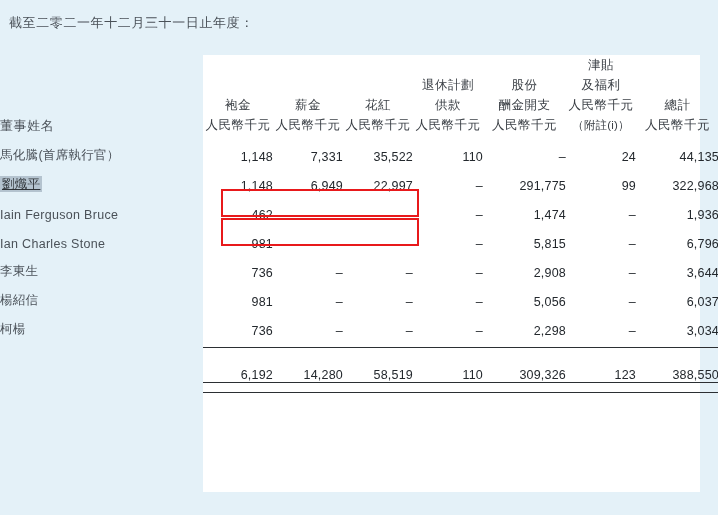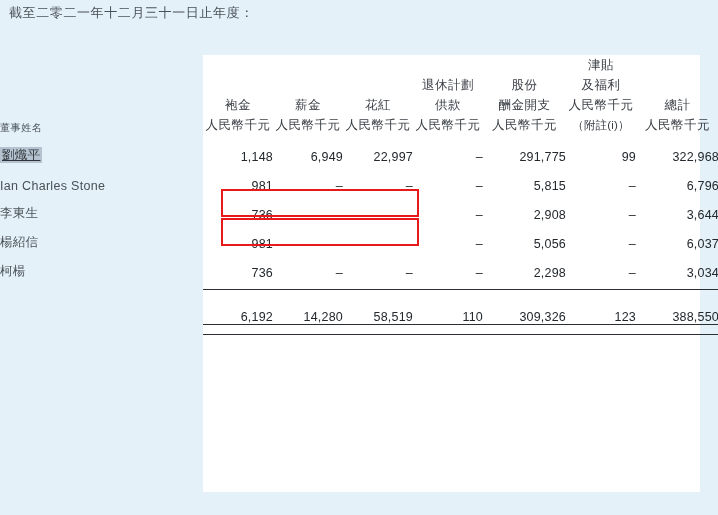--- a/index.html
+++ b/index.html
@@ -13,21 +13,21 @@
     font-family: "Liberation Sans", "DejaVu Sans", sans-serif;
     color: #3a3f45;
     overflow: hidden;
     position: relative;
   }
 
   
   #intro-line {
     position: absolute;
     left: 9px;
-    top: 4px;
+    top: 14px;
     font-size: 13px;
     letter-spacing: 0.6px;
     color: #4a5158;
     white-space: nowrap;
   }
 
   
   #table-panel {
     position: absolute;
     left: 203px;
@@ -78,21 +78,21 @@
   .hcell .note {
     display: block;
     font-size: 11.5px;
     letter-spacing: 0.2px;
   }
   .hcell .note.blank { visibility: hidden; }
 
   .rowlabel-head {
     text-align: left;
     padding-left: 9px;
-    font-size: 10px;
+    font-size: 13px;
     letter-spacing: 0.6px;
     color: #4a5158;
     vertical-align: top;
   }
 
   
   td.name {
     text-align: left;
     padding-left: 9px;
     font-size: 12.5px;
@@ -224,33 +224,55 @@
           <span class="hline">總計</span>
           <span class="hline">人民幣千元</span>
           <span class="note blank"></span>
         </th>
 
       </tr>
     </thead>
 
     <tbody>
 
+      <tr>
+        <td class="name"><span>馬化騰(首席執行官）</span></td>
+        <td class="num">1,148</td>
+        <td class="num">7,331</td>
+        <td class="num">35,522</td>
+        <td class="num">110</td>
+        <td class="num">–</td>
+        <td class="num">24</td>
+        <td class="num">44,135</td>
+
+      </tr>
 
       <tr>
         <td class="name"><span class="sel">劉熾平</span></td>
         <td class="num">1,148</td>
         <td class="num">6,949</td>
         <td class="num">22,997</td>
         <td class="num">–</td>
         <td class="num">291,775</td>
         <td class="num">99</td>
         <td class="num">322,968</td>
 
       </tr>
 
+      <tr>
+        <td class="name"><span>Iain Ferguson Bruce</span></td>
+        <td class="num">462</td>
+        <td class="num">–</td>
+        <td class="num">–</td>
+        <td class="num">–</td>
+        <td class="num">1,474</td>
+        <td class="num">–</td>
+        <td class="num">1,936</td>
+
+      </tr>
 
       <tr>
         <td class="name"><span>Ian Charles Stone</span></td>
         <td class="num">981</td>
         <td class="num">–</td>
         <td class="num">–</td>
         <td class="num">–</td>
         <td class="num">5,815</td>
         <td class="num">–</td>
         <td class="num">6,796</td>

